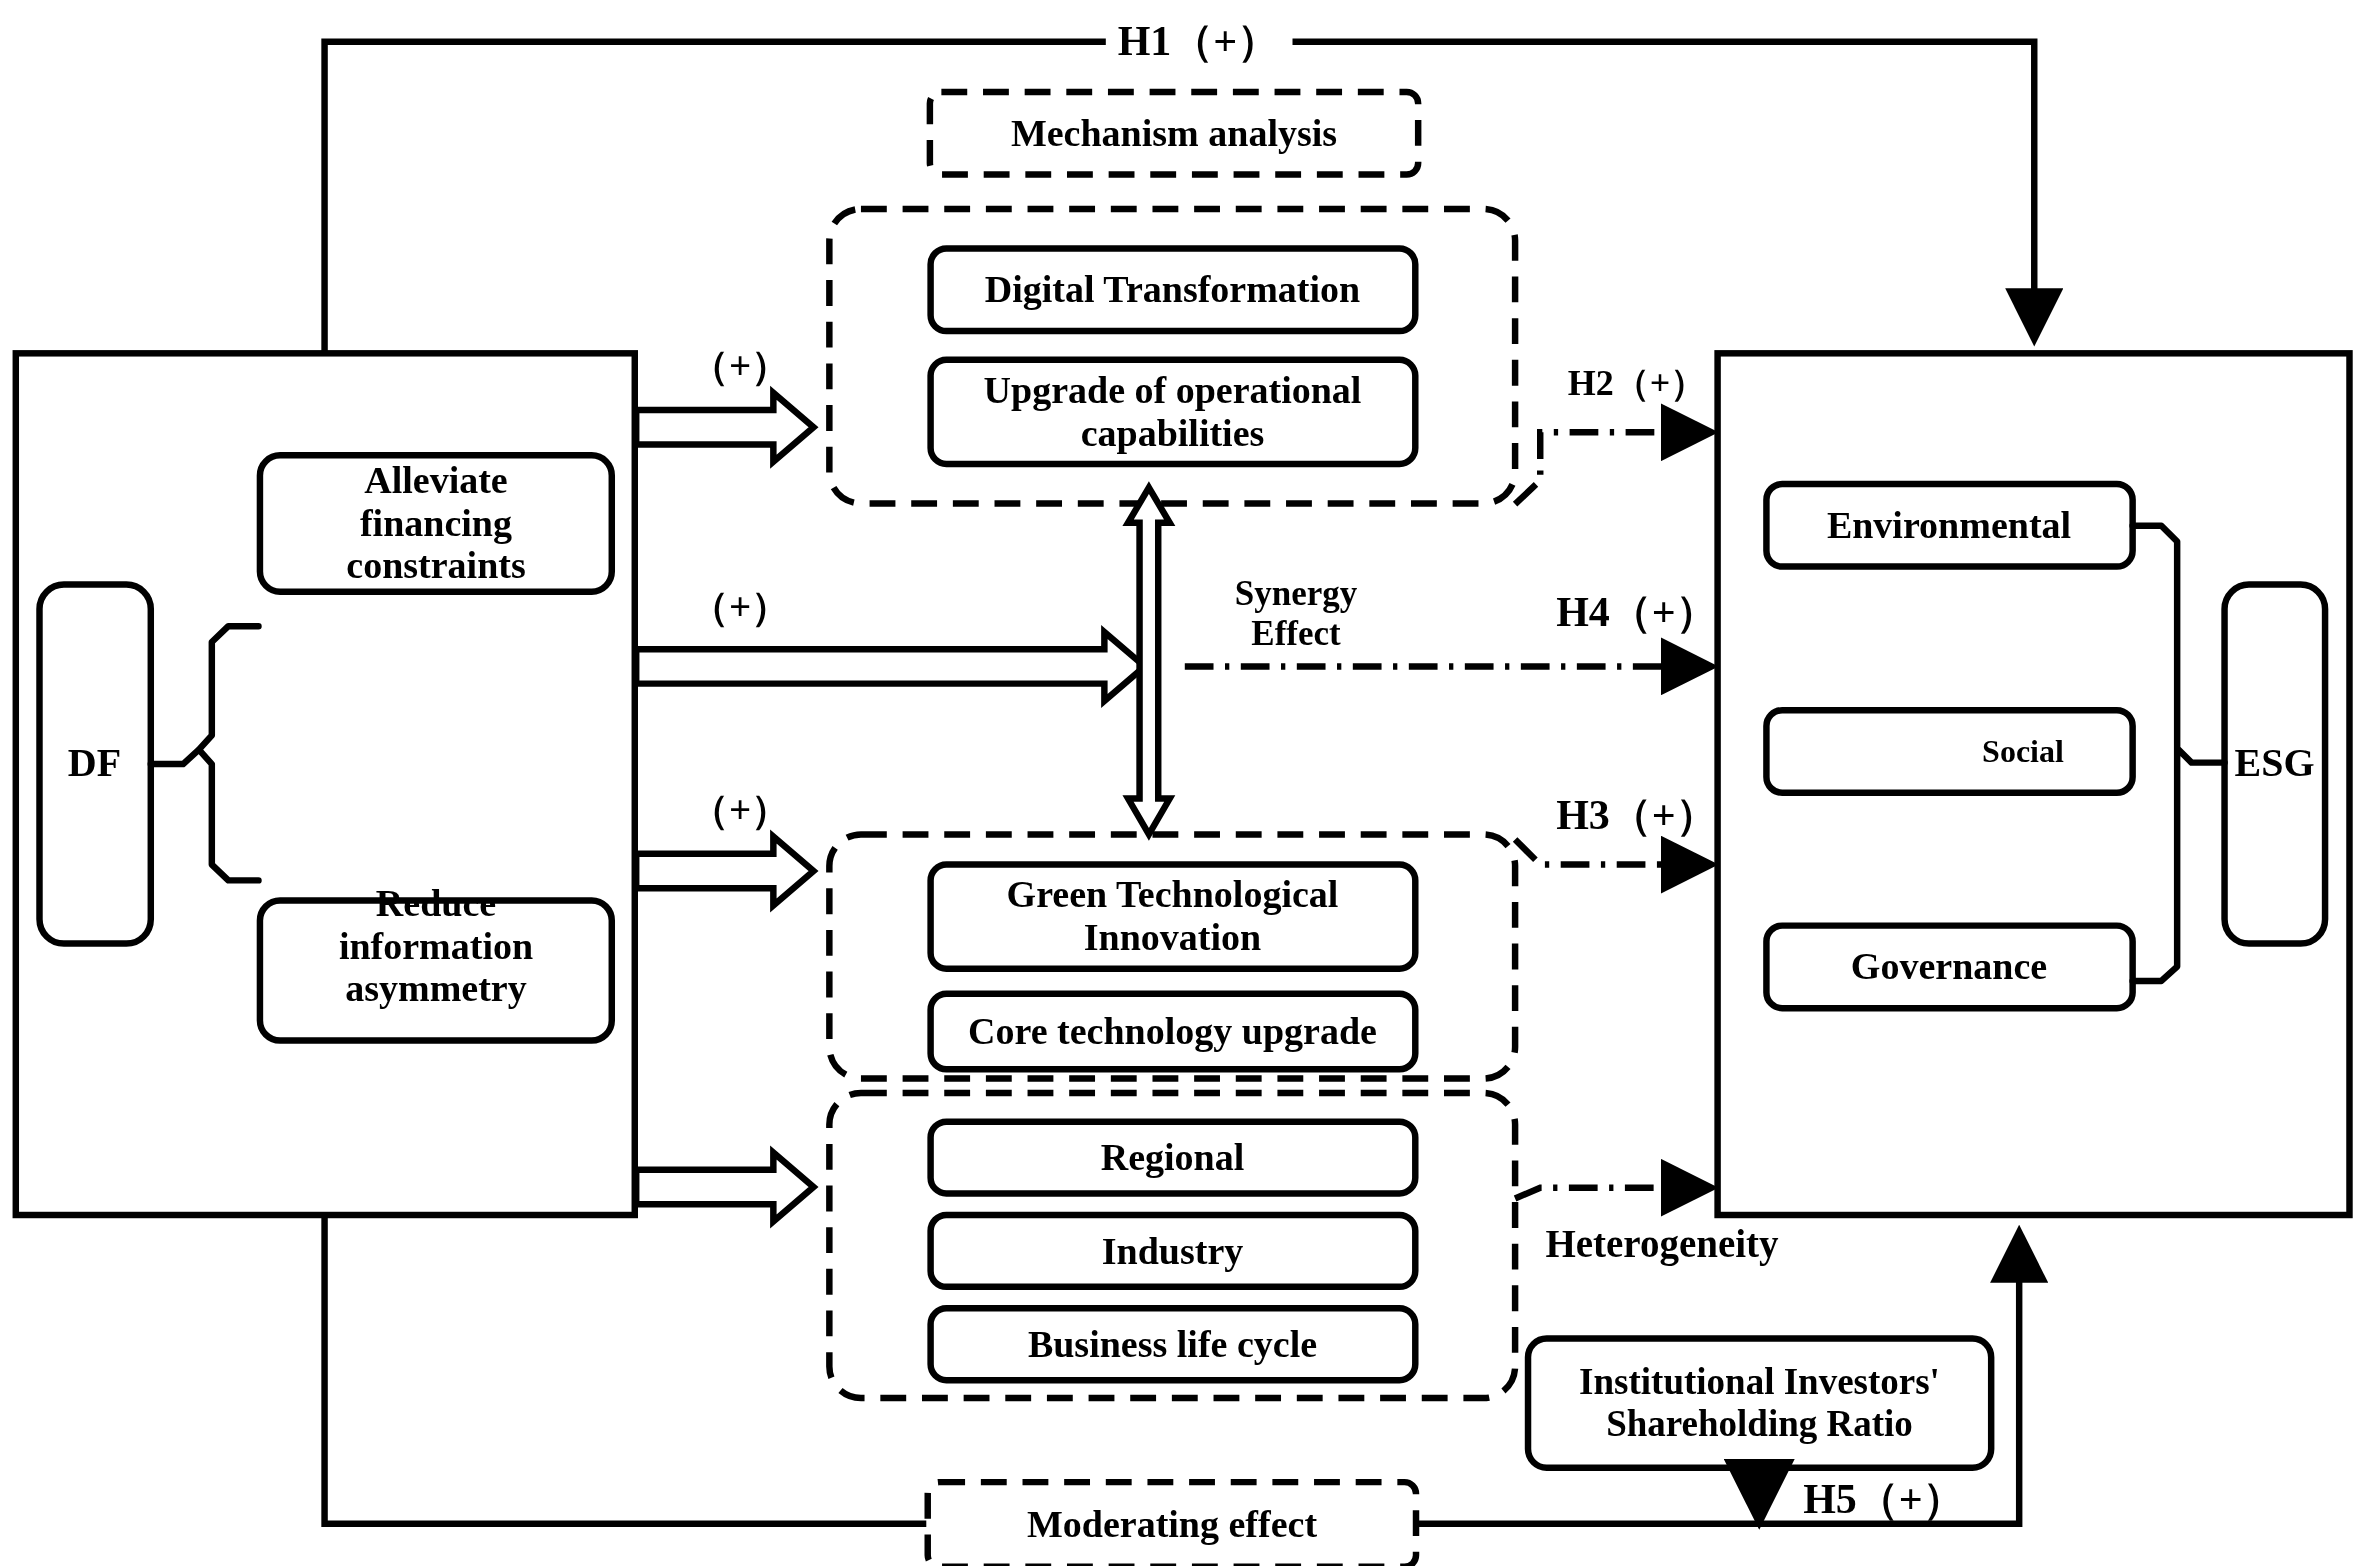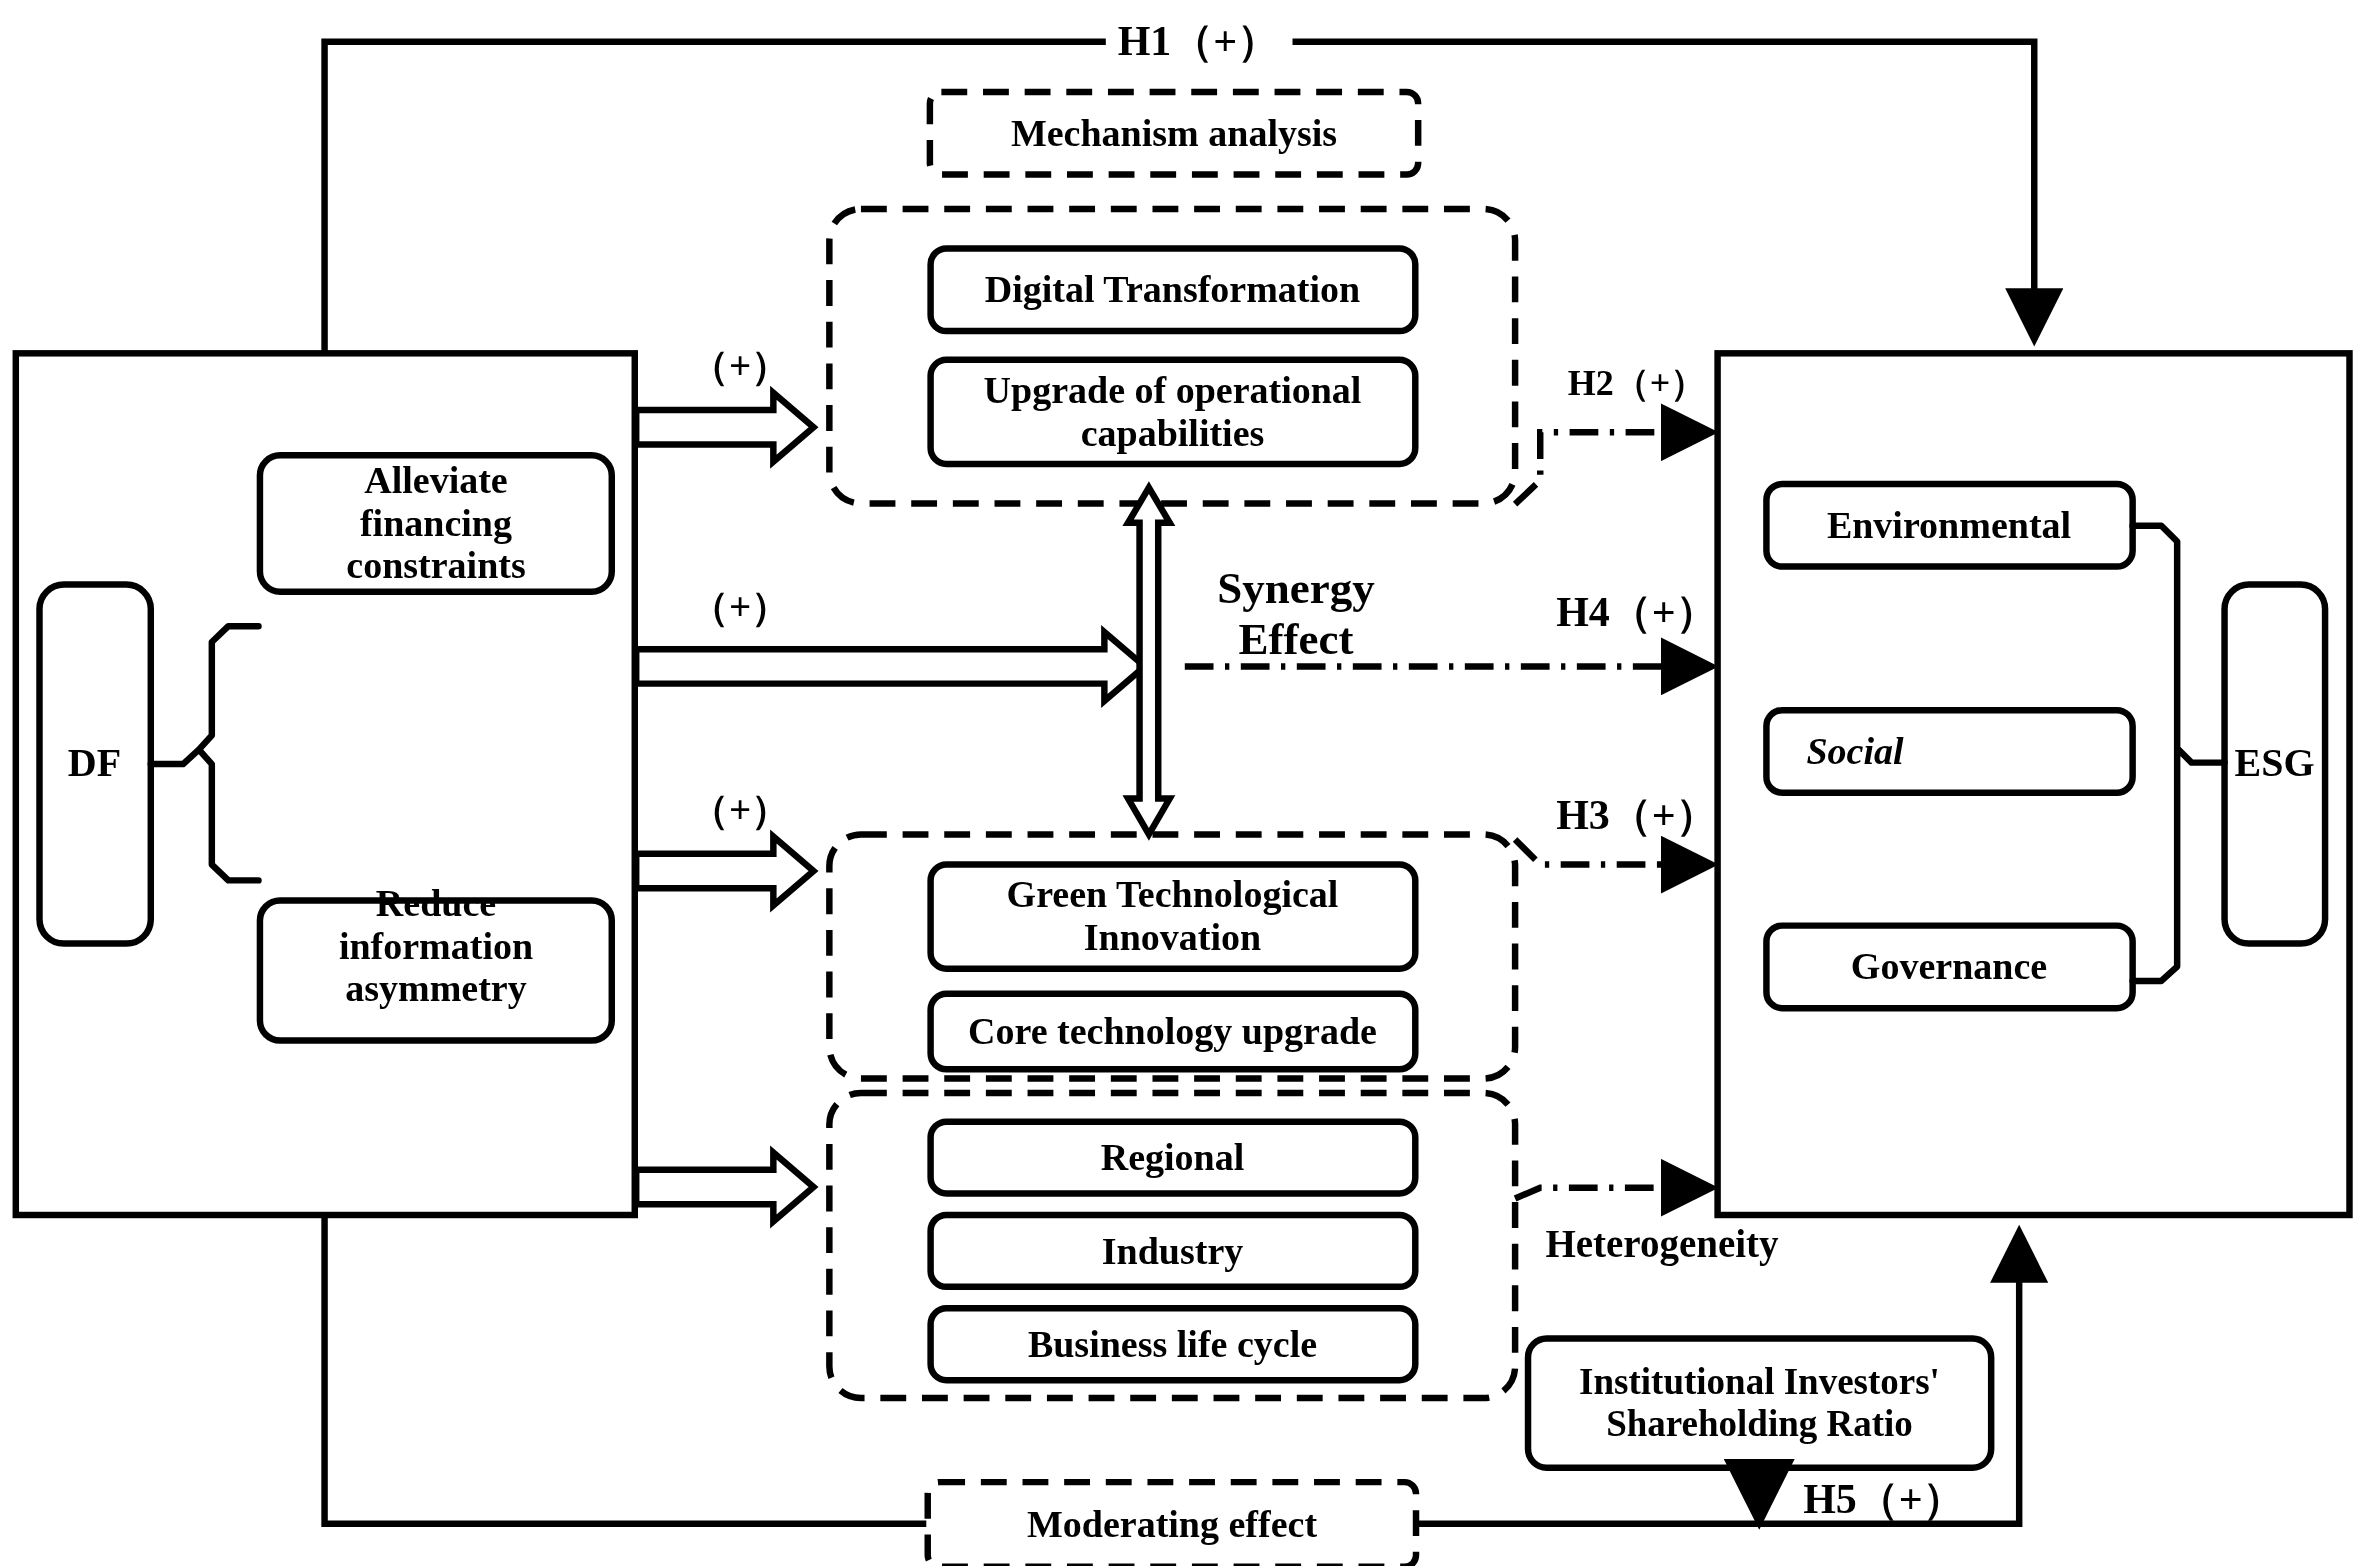--- a/index.html
+++ b/index.html
@@ -114,31 +114,31 @@
 financing
 constraints</div>
   <div class="lbl" style="left:260px;top:866px;width:352px;height:140px;font-size:38px;">Reduce
 information
 asymmetry</div>
 
   <div class="lbl" style="left:668px;top:330px;width:144px;height:52px;font-size:39px;">（+）</div>
   <div class="lbl" style="left:668px;top:571px;width:144px;height:52px;font-size:39px;">（+）</div>
   <div class="lbl" style="left:668px;top:774px;width:144px;height:52px;font-size:39px;">（+）</div>
 
-  <div class="lbl" style="left:1192px;top:553px;width:208px;height:101px;font-size:45px;">Synergy
+  <div class="lbl" style="left:1192px;top:553px;width:208px;height:101px;font-size:35px;">Synergy
 Effect</div>
 
   <div class="lbl" style="left:1533px;top:345px;width:208px;height:57px;font-size:36px;">H2（+）</div>
   <div class="lbl" style="left:1533px;top:574px;width:208px;height:57px;font-size:42px;">H4（+）</div>
   <div class="lbl" style="left:1533px;top:777px;width:208px;height:57px;font-size:42px;">H3（+）</div>
 
   <div class="lbl" style="left:1529px;top:1206px;width:266px;height:55px;font-size:39px;text-align:right;">Heterogeneity</div>
 
   <div class="lbl" style="left:1766px;top:474px;width:366px;height:83px;font-size:38px;">Environmental</div>
-  <div class="lbl" style="left:1672px;top:700px;width:366px;height:83px;font-size:38px;font-style:italic;">Social</div>
+  <div class="lbl" style="left:1840px;top:700px;width:366px;height:83px;font-size:32px;">Social</div>
   <div class="lbl" style="left:1766px;top:915px;width:366px;height:83px;font-size:38px;">Governance</div>
   <div class="lbl" style="left:2224px;top:574px;width:101px;height:359px;font-size:40px;">ESG</div>
 
   <div class="lbl" style="left:1528px;top:1328px;width:463px;height:129px;font-size:37px;">Institutional Investors'
 Shareholding Ratio</div>
 
   <div class="lbl" style="left:1780px;top:1461px;width:208px;height:57px;font-size:42px;">H5（+）</div>
 
   <div class="lbl" style="left:928px;top:1472px;width:488px;height:85px;font-size:38px;">Moderating effect</div>
 

